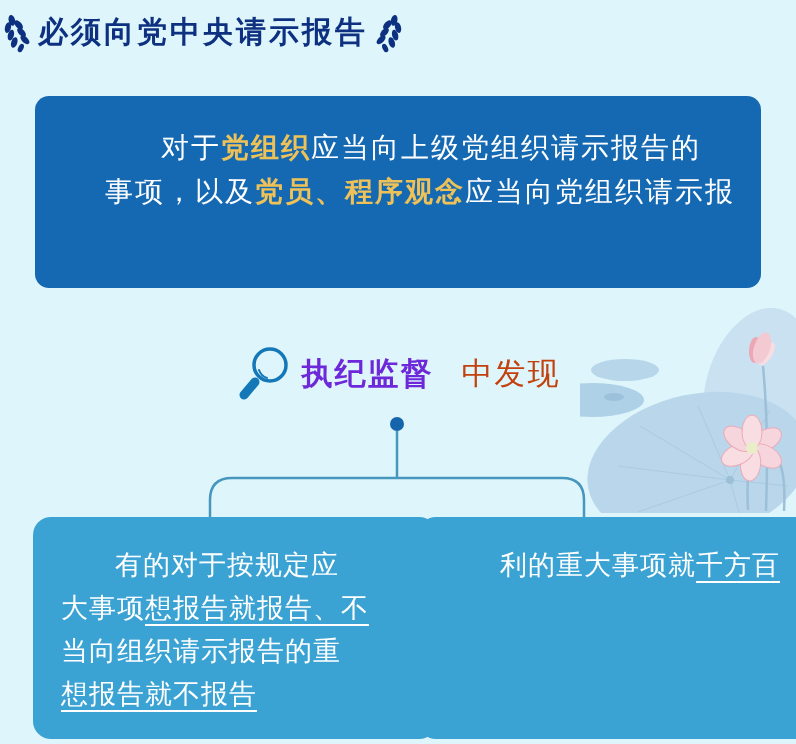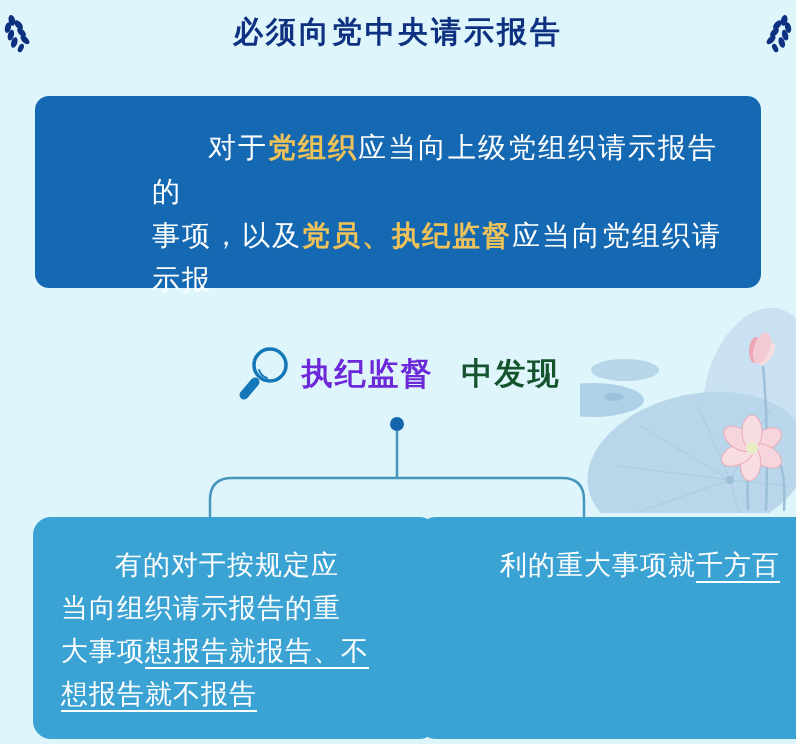--- a/index.html
+++ b/index.html
@@ -3,38 +3,38 @@
 <meta charset="utf-8">
 <style>
   html,body{margin:0;padding:0;}
   body{
     width:796px;height:744px;position:relative;overflow:hidden;
     background:#def6fb;
     font-family:"Liberation Sans", sans-serif;
   }
   
   .header{position:absolute;top:12px;left:0;width:100%;
-    display:flex;align-items:center;justify-content:space-between;gap:8px;}
+    display:flex;align-items:center;justify-content:flex-start;gap:8px;}
   .page-title{font-size:30px;font-weight:800;color:#0e3080;letter-spacing:3px;}
   .laurel{width:30px;height:40px;}
   .laurel.right{transform:scaleX(-1);}
   
   .main-box{position:absolute;left:35px;top:96px;width:726px;height:192px;
     background:#1569b2;border-radius:14px;box-sizing:border-box;
-    padding:30px 18px 0 117px;
+    padding:30px 18px 0 70px;
     color:#ffffff;font-size:28px;line-height:44px;letter-spacing:2px;}
   .indent-first .rl:first-child{text-indent:2em;}
   .gold{color:#eec258;font-weight:700;}
   
   .finding{position:absolute;top:344px;left:0;width:100%;
     display:flex;align-items:center;justify-content:center;gap:10px;}
   .finding-icon{width:56px;height:60px;flex:0 0 auto;}
   .finding-text{font-size:31px;white-space:nowrap;}
   .strong{font-weight:800;color:#6d28d9;letter-spacing:2px;}
-  .light{color:#14532d;font-weight:700;letter-spacing:2px;margin-left:28px;}
+  .light{color:#c2410c;font-weight:400;letter-spacing:2px;margin-left:28px;}
   
   .connector{position:absolute;left:180px;top:416px;}
   
   .branch{position:absolute;top:517px;width:404px;height:222px;
     background:#3ba3d3;border-radius:18px;box-sizing:border-box;
     padding:27px 12px 0 28px;
     color:#ffffff;font-size:27px;line-height:43px;letter-spacing:1px;}
   .branch.left{left:33px;}
   .branch.right{left:418px;}
   .u{text-decoration:underline;text-underline-offset:7px;text-decoration-thickness:2px;}
@@ -119,21 +119,21 @@
         <ellipse cx="172" cy="124" rx="10" ry="17" fill="#f6d6dc" stroke="#ecaab8" stroke-width="1"></ellipse>
       </g>
     <ellipse cx="172" cy="124" rx="10" ry="17" fill="#f8dee3" stroke="#ecaab8" stroke-width="1"></ellipse>
     <circle cx="172" cy="140" r="6" fill="#e9edc8"></circle>
   </g>
 </svg>
 
 <div class="main-box indent-first">
   <div>
       <div class="rl"><span>对于</span><span class="gold">党组织</span><span>应当向上级党组织请示报告的</span></div>
-      <div class="rl"><span>事项，以及</span><span class="gold">党员、执纪监督</span><span>应当向党组织请示报</span></div>
+      <div class="rl"><span>事项，以及</span><span class="gold">党员、程序观念</span><span>应当向党组织请示报</span></div>
     </div>
 </div>
 
 <div class="finding">
   <svg class="finding-icon" viewBox="0 0 56 60">
     <circle cx="34" cy="21" r="16" fill="none" stroke="#1478b8" stroke-width="3.5"></circle>
     <path d="M23,26 Q25,32 31,34" fill="none" stroke="#1478b8" stroke-width="2" stroke-linecap="round"></path>
     <line x1="19" y1="38" x2="8" y2="51" stroke="#1478b8" stroke-width="9" stroke-linecap="round"></line>
   </svg>
   <div class="finding-text">
@@ -143,22 +143,22 @@
 
 <svg class="connector" width="440" height="104" viewBox="0 0 440 104">
   <circle cx="217" cy="8" r="7" fill="#1565ad"></circle>
   <line x1="217" y1="15" x2="217" y2="62" stroke="#4796bd" stroke-width="2.5"></line>
   <path d="M30,102 L30,84 Q30,62 52,62 L382,62 Q404,62 404,84 L404,102" fill="none" stroke="#4796bd" stroke-width="2.5"></path>
 </svg>
 
 <div class="branch left indent-first">
   <div>
       <div class="rl"><span>有的对于按规定应</span></div>
+      <div class="rl"><span>大事项</span><span class="u">想报告就报告、不</span></div>
       <div class="rl"><span>当向组织请示报告的重</span></div>
-      <div class="rl"><span>大事项</span><span class="u">想报告就报告、不</span></div>
       <div class="rl"><span class="u">想报告就不报告</span></div>
     </div>
 </div>
 <div class="branch right indent-first">
   <div>
       <div class="rl"><span>利的重大事项就</span><span class="u">千方百</span></div>
     </div>
 </div>
 
 </body></html>

